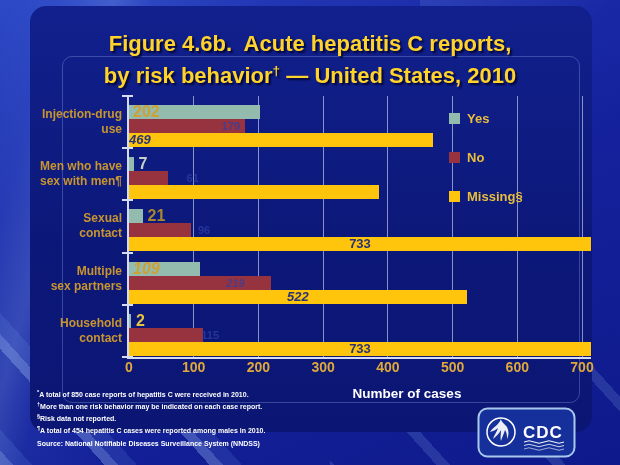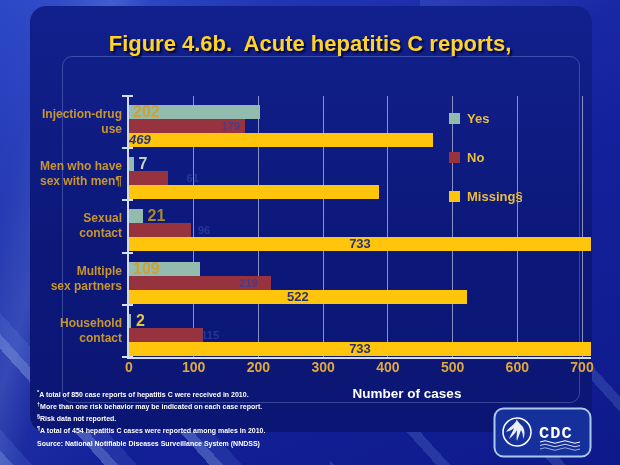--- a/index.html
+++ b/index.html
@@ -41,36 +41,37 @@
     color:#DFA83D;font-size:14px;font-weight:bold;}
   .xlabel{position:absolute;top:290px;left:140px;width:462px;text-align:center;
     color:#FFFFFF;font-size:13.5px;font-weight:bold;}
   .legend{position:absolute;left:320px;top:15px;}
   .legend-item{display:flex;align-items:center;height:15px;margin-bottom:24px;}
   .swatch{width:11px;height:11px;margin-right:7px;}
   .legend-label{color:#E9BE3D;font-size:13px;font-weight:bold;}
   .footnotes{position:absolute;left:37px;top:388px;width:310px;
     color:#FFFFFF;font-size:7px;line-height:8.8px;font-weight:bold;}
   .footnotes sup{font-size:5.5px;}
-  .cdc-logo{position:absolute;left:493px;top:407px;width:99px;height:39px;font-family:Liberation Mono, monospace;}
+  .cdc-logo{position:absolute;left:477px;top:407px;width:99px;height:39px;}
 </style>
 </head>
 <body>
 
 <div class="slide">
   <div class="band" id="band-left"></div>
   <div class="band" id="band-bl"></div>
   <div class="band" id="band-br"></div>
   <div class="band" id="band-tr"></div>
 
   <div class="panel"></div>
   <div class="frame"></div>
 
   <div class="title">
     <div>Figure 4.6b.&nbsp; Acute hepatitis C reports,</div>
+    <div><span>by risk behavior</span><sup>†</sup><span> — United States, 2010</span></div>
   </div>
 
   <div class="chart">
     <div class="cat-col">
         <div class="cat-label" style="top: 0px; height: 52.2px;">
           <span>Injection-drug</span>
           <span>use</span>
         </div>
         <div class="cat-label" style="top: 52.2px; height: 52.2px;">
           <span>Men who have</span>
@@ -127,25 +128,25 @@
           <div class="bar" style="top: 37px; width: 249.797px; background: rgb(255, 196, 12);"></div>
         </div>
         <div class="bar-row" style="top: 104.4px; height: 52.2px;">
           <div class="bar" style="top: 9px; width: 13.59px; background: rgb(148, 188, 174);"></div>
           <span class="val" style="top: 9px; color: rgb(168, 134, 43); left: 18.59px;">21</span>
           <div class="bar" style="top: 23px; width: 62.1257px; background: rgb(151, 51, 63);"></div>
           <span class="val val-no" style="top: 23px; left: 0px; width: 62.1257px; text-align: center;">96</span>
           <div class="bar" style="top: 37px; width: 474.356px; background: rgb(255, 196, 12);"></div>
           <span class="val val-missing" style="top: 37px; left: 0px; width: 462px; text-align: center;">733</span>
         </div>
-        <div class="bar-row" style="top: 156.6px; height: 52.2px;">
+        <div class="bar-row" style="top: 156.6px; height: 52.2px; font-style: italic;">
           <div class="bar" style="top: 9px; width: 70.5386px; background: rgb(148, 188, 174);"></div>
           <span class="val" style="top: 9px; color: rgb(207, 160, 51); left: 4px;">109</span>
           <div class="bar" style="top: 23px; width: 141.724px; background: rgb(151, 51, 63);"></div>
-          <span class="val val-no" style="top: 23px; left: 13px; width: 125px; text-align: center;">219</span>
+          <span class="val val-no" style="top: 23px; left: 0px; width: 125px; text-align: center;">219</span>
           <div class="bar" style="top: 37px; width: 337.809px; background: rgb(255, 196, 12);"></div>
           <span class="val val-missing" style="top: 37px; left: 0px; width: 337.809px; text-align: center;">522</span>
         </div>
         <div class="bar-row" style="top: 208.8px; height: 52.2px;">
           <div class="bar" style="top: 9px; width: 2px; background: rgb(148, 188, 174);"></div>
           <span class="val" style="top: 9px; color: rgb(229, 196, 63); left: 7px;">2</span>
           <div class="bar" style="top: 23px; width: 74.4214px; background: rgb(151, 51, 63);"></div>
           <span class="val val-no" style="top: 23px; left: 0px; width: 74.4214px; text-align: center;">115</span>
           <div class="bar" style="top: 37px; width: 474.356px; background: rgb(255, 196, 12);"></div>
           <span class="val val-missing" style="top: 37px; left: 0px; width: 462px; text-align: center;">733</span>

